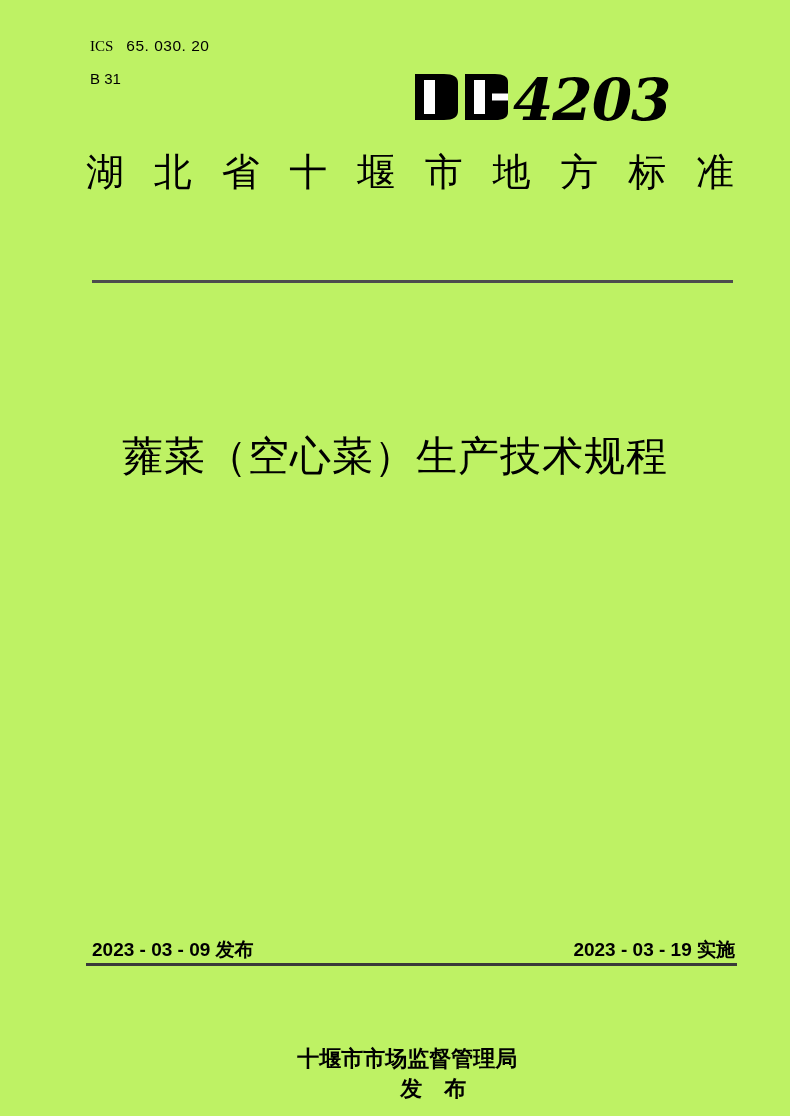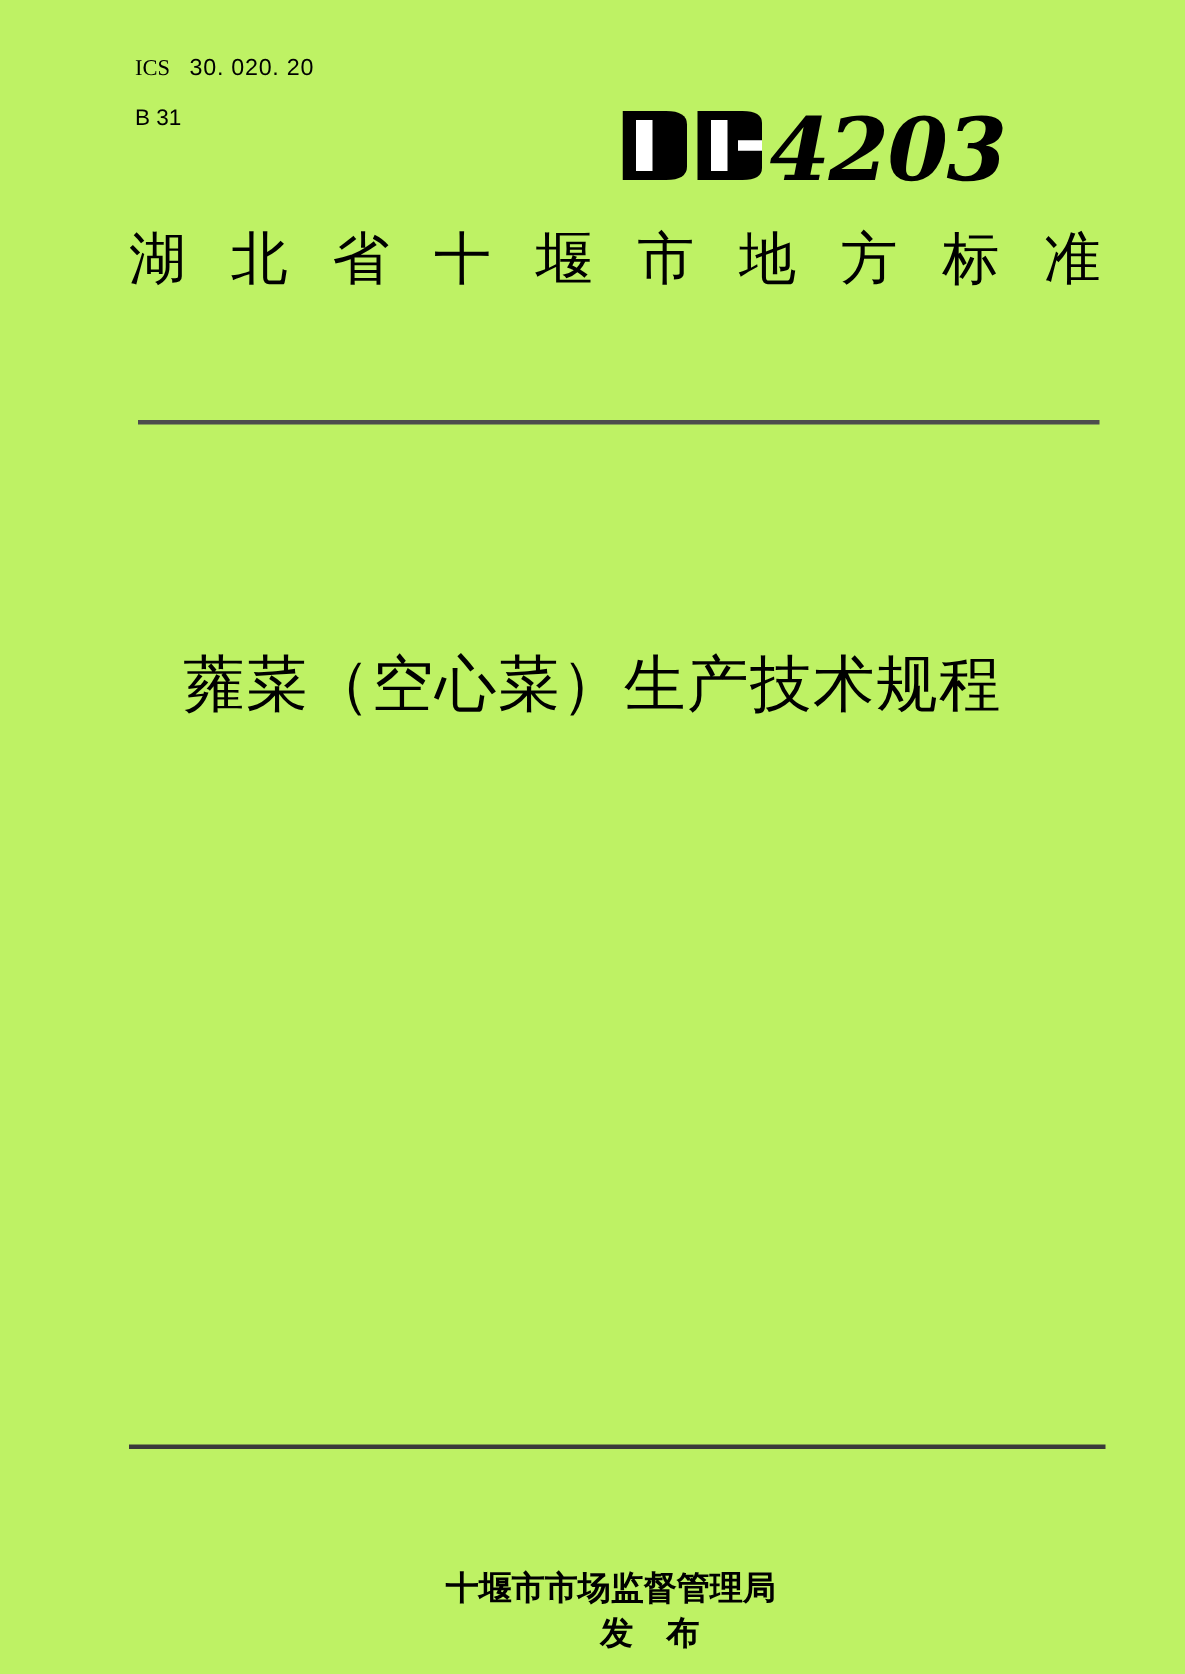--- a/index.html
+++ b/index.html
@@ -69,21 +69,21 @@
   .publish-label{margin-left:60px;letter-spacing:8px;}
 </style>
 </head>
 <body>
 
 <div class="page">
 
   <div class="ics-block">
     <div class="ics-line">
       <span class="ics-label">ICS</span>
-      <span class="ics-code">30. 020. 20</span>
+      <span class="ics-code">65. 030. 20</span>
     </div>
     <div class="doc-class">B 31</div>
   </div>
 
   <div class="logo">
     <svg class="logo-db-svg" width="93" height="46" viewBox="0 0 93 46" aria-hidden="true">
       <path d="M0 0 H29 Q43 0 43 9 V37 Q43 46 29 46 H0 Z" fill="#000"></path>
       <rect x="9" y="6" width="11" height="34" fill="#fff"></rect>
       <g transform="translate(50,0)">
         <path d="M0 0 H30 Q43 0 43 8 V38 Q43 46 30 46 H0 Z" fill="#000"></path>
@@ -105,20 +105,24 @@
       <span>方</span>
       <span>标</span>
       <span>准</span>
     </div>
 
 
   <div class="rule rule-top"></div>
 
   <div class="doc-title">蕹菜（空心菜）生产技术规程</div>
 
+  <div class="dates-row">
+    <span>2023 - 03 - 09 发布</span>
+    <span>2023 - 03 - 19 实施</span>
+  </div>
 
   <div class="rule rule-bottom"></div>
 
   <div class="publisher-row">
     <span>十堰市市场监督管理局</span>
     <span class="publish-label">发 布</span>
   </div>
 
 </div>
 

